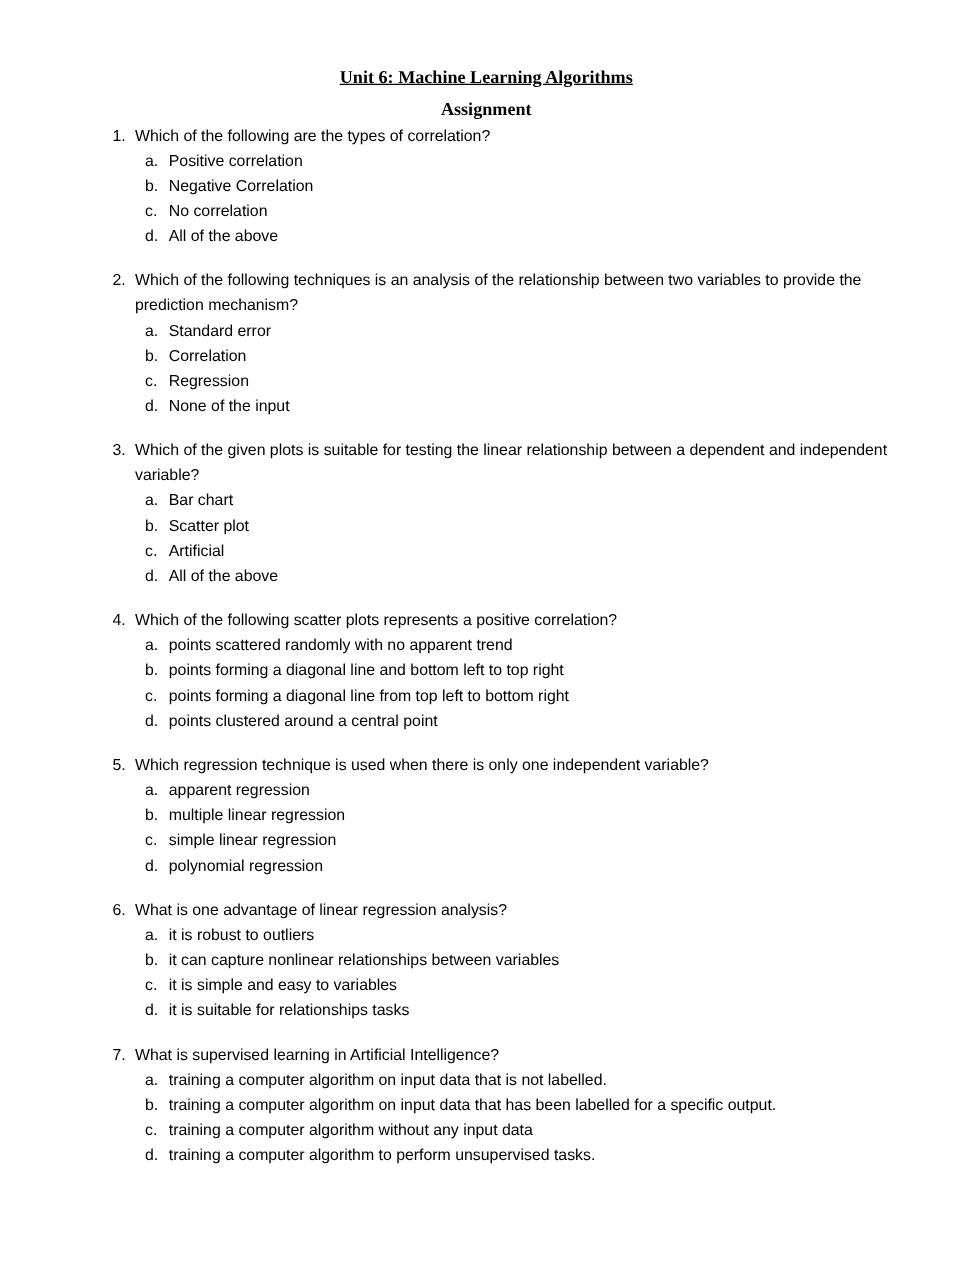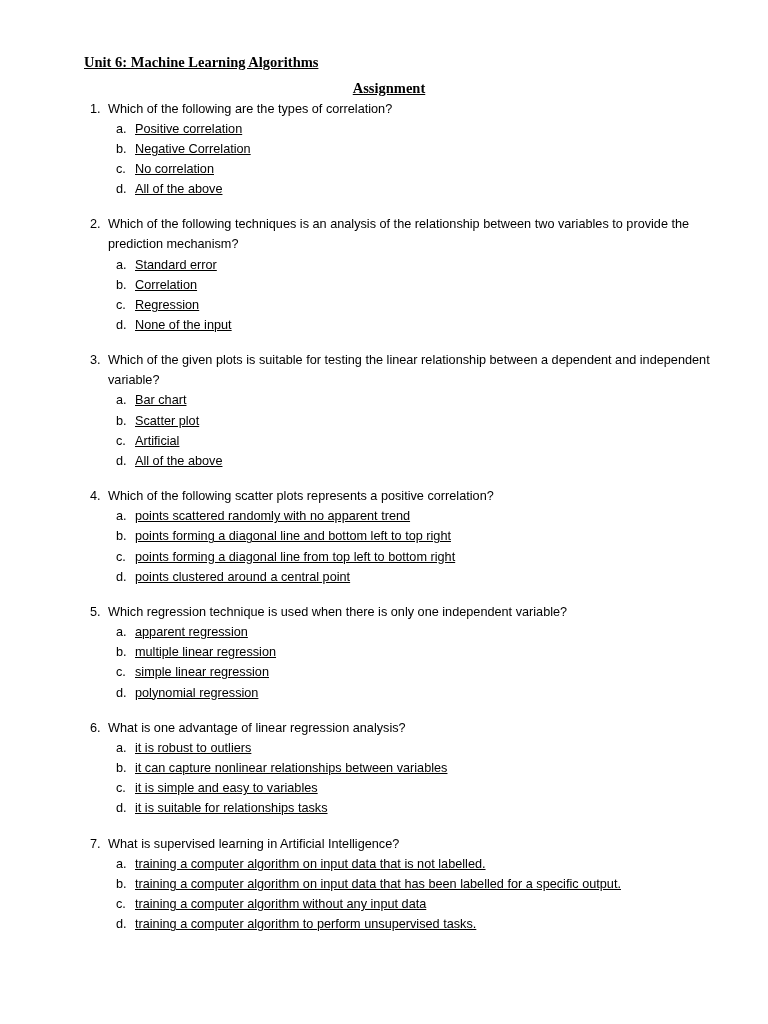--- a/index.html
+++ b/index.html
@@ -15,34 +15,34 @@
     -webkit-font-smoothing: antialiased;
   }
   .page {
     width: 768px;
     height: 1024px;
     box-sizing: border-box;
     padding: 52px 52px 40px 84px;
     position: relative;
   }
   .doc-title {
+    text-align: center;
     font-family: "Liberation Serif", serif;
     font-weight: bold;
     font-size: 14.5px;
     text-decoration: underline;
     line-height: 1.5;
     margin: 0 0 0 0;
     padding-right: 22px;
   }
   .doc-subtitle {
     text-align: center;
     font-family: "Liberation Serif", serif;
     font-weight: bold;
     font-size: 14.5px;
-    text-decoration: underline;
     line-height: 1.5;
     margin: 4px 0 0 0;
     padding-right: 22px;
   }
   .section-heading {
     font-size: 13px;
     font-weight: bold;
     margin: 14px 0 3px 0;
     padding-left: 0px;
   }
@@ -80,21 +80,20 @@
     font-size: 12.7px;
     line-height: 1.58;
     padding-left: 32px;
   }
   .opt-letter {
     flex: 0 0 auto;
     width: 19px;
   }
   .opt-text {
     flex: 1 1 auto;
-    text-decoration: underline;
   }
 </style>
 </head>
 <body>
 
 <div class="page">
 
   <div class="doc-title">Unit 6: Machine Learning Algorithms</div>
   <div class="doc-subtitle">Assignment</div>
 

